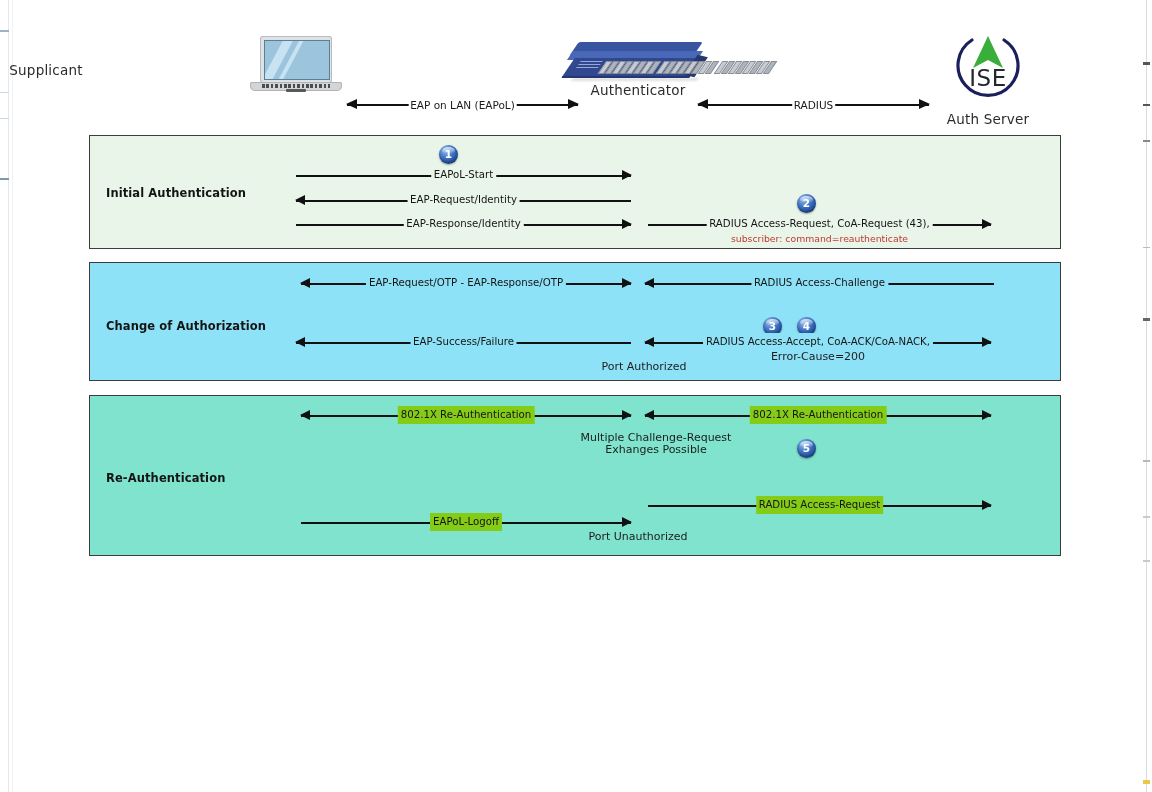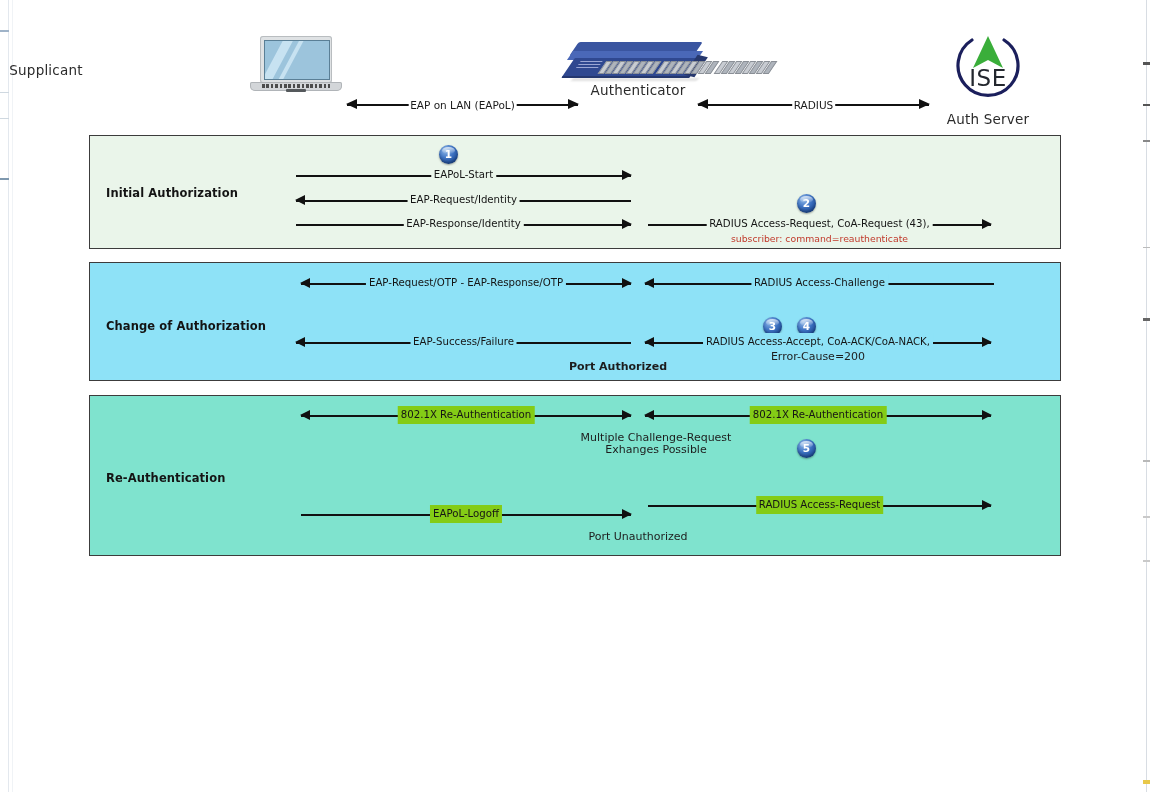--- a/index.html
+++ b/index.html
@@ -222,21 +222,21 @@
 
     <div class="toparrow" style="left:698px;top:95px;width:231px;">
       <div class="line"></div>
       <div class="ah ah-l"></div>
       <div class="ah ah-r"></div>
       <div class="lbl">RADIUS</div>
     </div>
   </div>
 
   <div class="band" id="band1">
-    <div class="band-title" style="top:50px;">Initial Authorization</div>
+    <div class="band-title" style="top:50px;">Initial Authentication</div>
 
     <div class="badge" style="left:349px;top:9px;"><span>1</span></div>
     <div class="badge" style="left:707px;top:58px;"><span>2</span></div>
 
     <div class="flow g1bg" style="left:206px;top:56px;width:335px;">
       <div class="fline"></div>
       <div class="fh fh-l"></div>
       <div class="flbl">EAP-Request/Identity</div>
     </div>
 
@@ -272,21 +272,21 @@
       <div class="fh fh-r"></div>
       <div class="flbl">EAP-Request/OTP  -  EAP-Response/OTP</div>
     </div>
 
     <div class="flow g2bg" style="left:206px;top:71px;width:335px;">
       <div class="fline"></div>
       <div class="fh fh-l"></div>
       <div class="flbl">EAP-Success/Failure</div>
     </div>
 
-    <div class="note" style="left:448px;top:98px;width:160px;font-weight:bold;">Port Authorized</div>
+    <div class="note" style="left:474px;top:98px;width:160px;">Port Authorized</div>
 
     <div class="flow g2bg" style="left:555px;top:12px;width:349px;">
       <div class="fline"></div>
       <div class="fh fh-l"></div>
       <div class="flbl">RADIUS Access-Challenge</div>
     </div>
 
     <div class="flow g2bg" style="left:555px;top:71px;width:346px;">
       <div class="fline"></div>
       <div class="fh fh-l"></div>
@@ -301,21 +301,21 @@
 
     <div class="badge" style="left:707px;top:43px;"><span>5</span></div>
 
     <div class="flow g3bg" style="left:211px;top:11px;width:330px;">
       <div class="fline"></div>
       <div class="fh fh-l"></div>
       <div class="fh fh-r"></div>
       <div class="flbl">802.1X Re-Authentication</div>
     </div>
 
-    <div class="flow g3bg" style="left:211px;top:110px;width:330px;">
+    <div class="flow g3bg" style="left:211px;top:118px;width:330px;">
       <div class="fline"></div>
       <div class="fh fh-r"></div>
       <div class="flbl">EAPoL-Logoff</div>
     </div>
 
     <div class="note" style="left:458px;top:36px;width:216px;">
       <span>Multiple Challenge-Request</span><br>
       <span>Exhanges Possible</span>
     </div>
 

